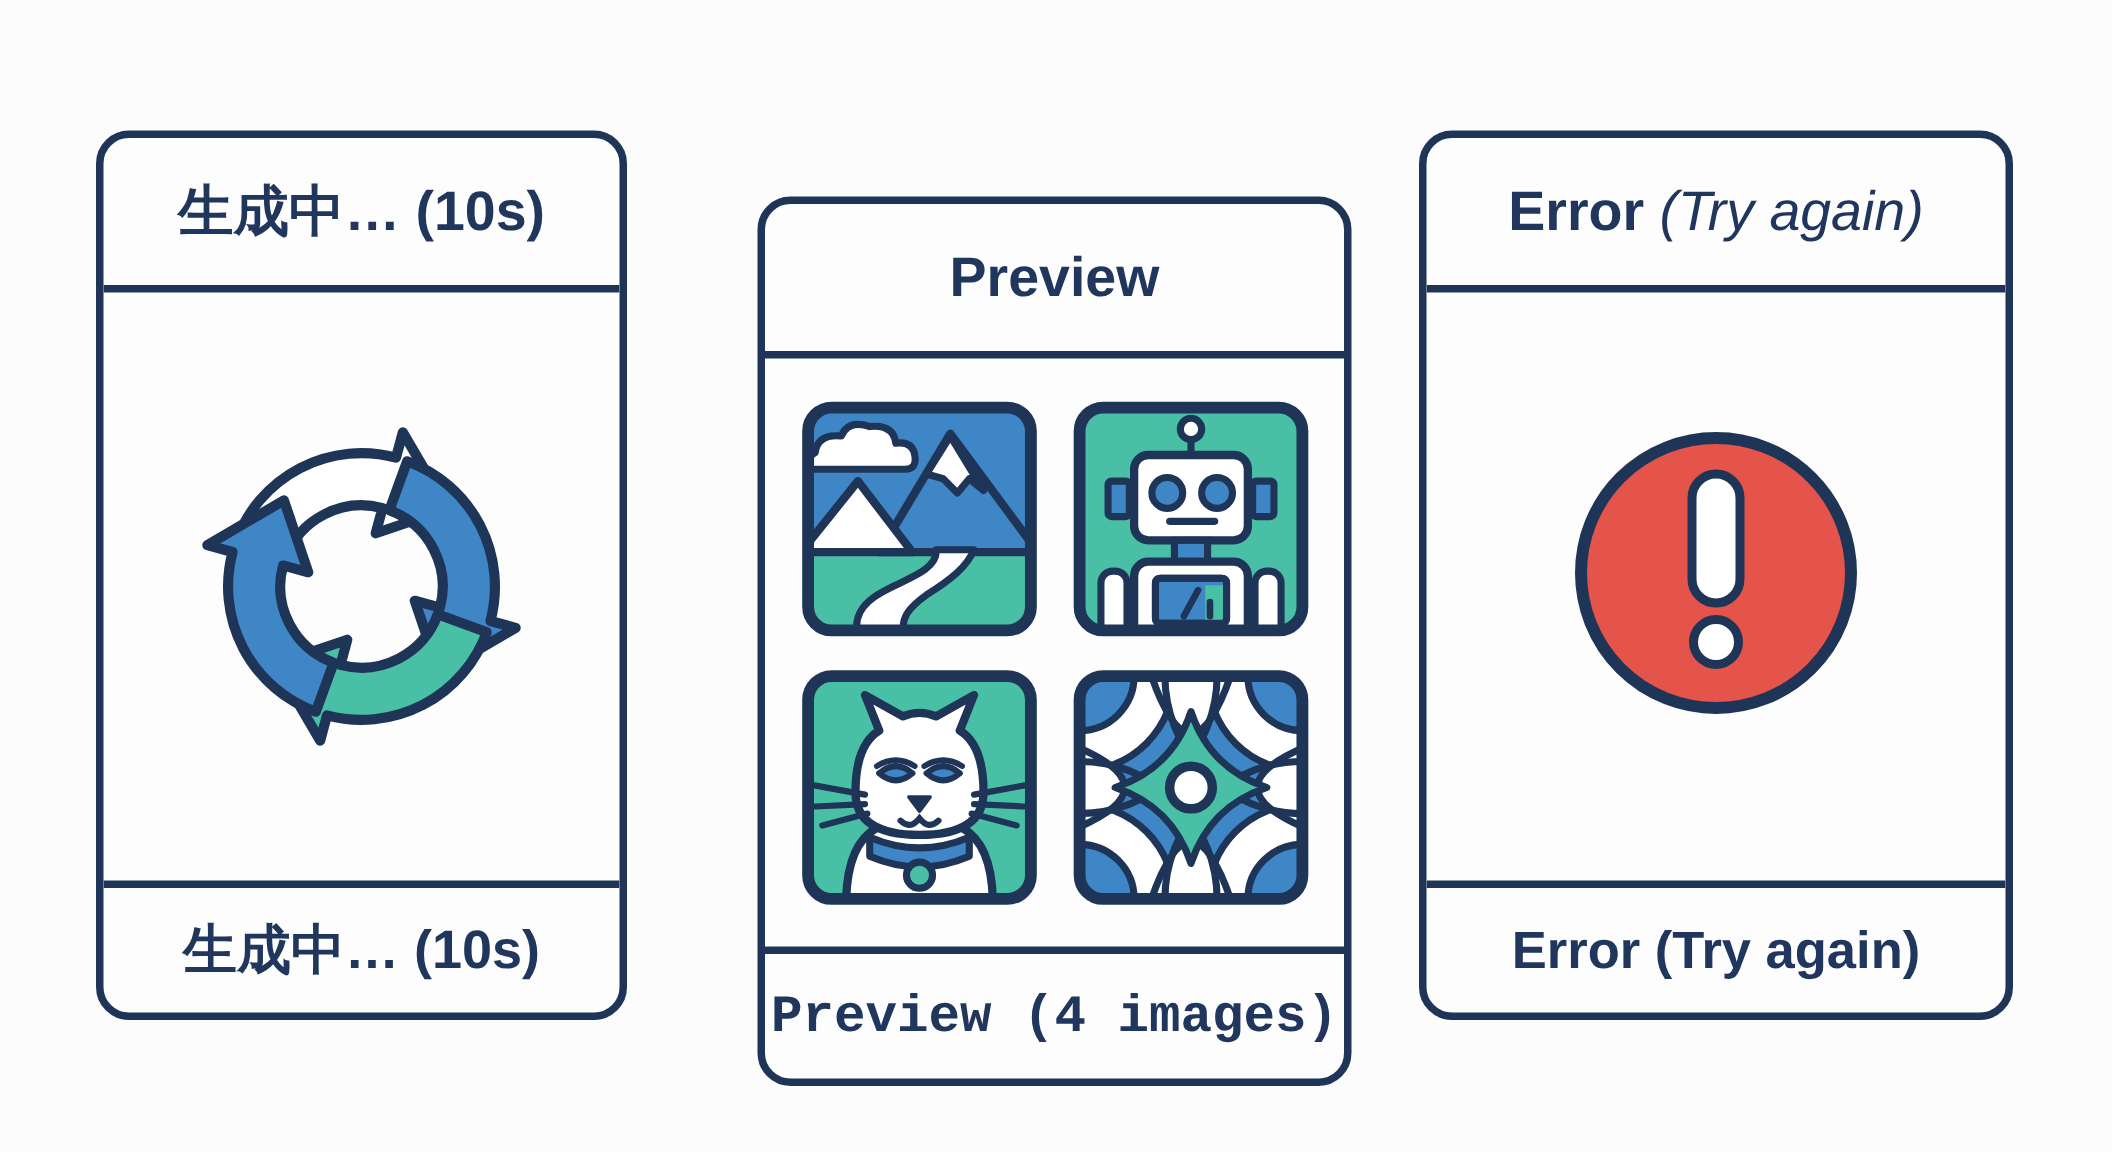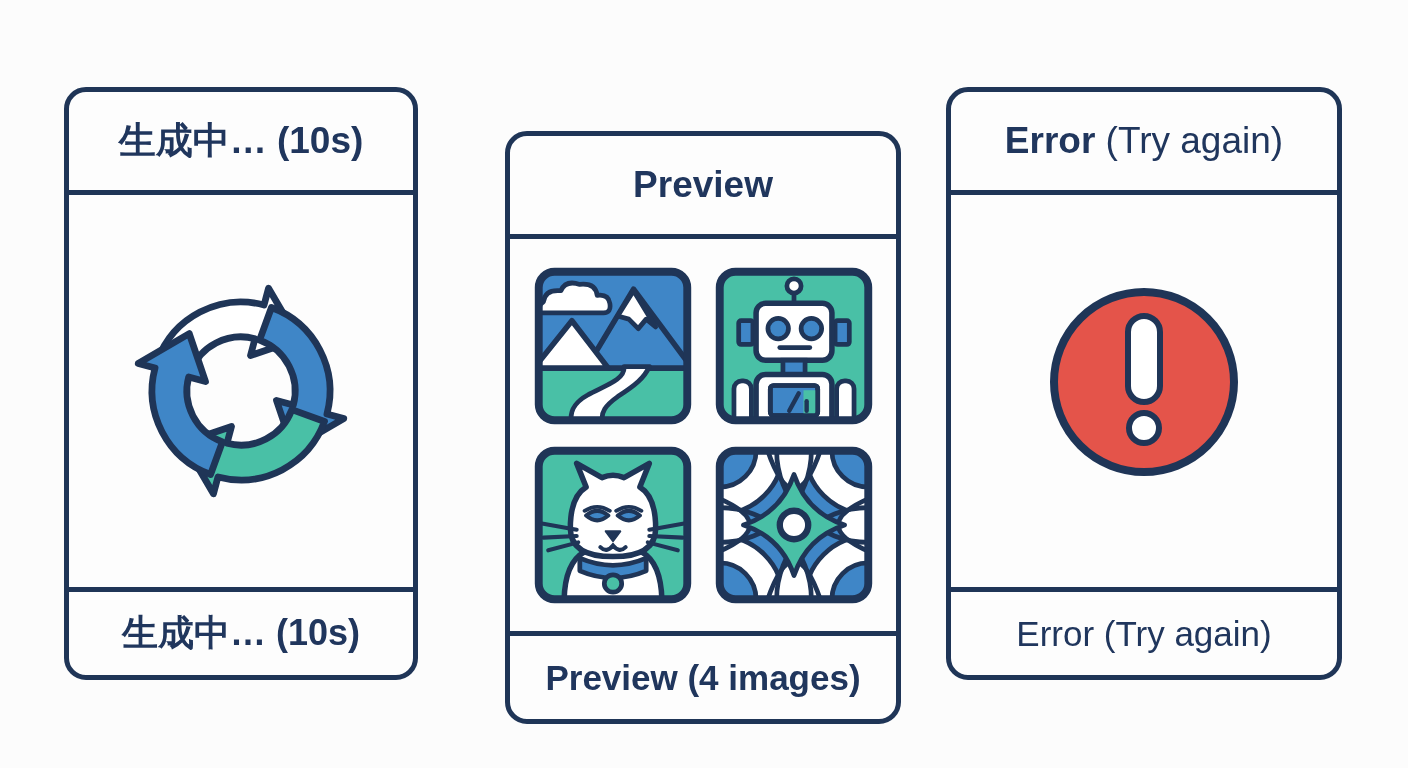--- a/index.html
+++ b/index.html
@@ -39,41 +39,41 @@
     display:flex;
     align-items:center;
     justify-content:center;
     gap:0;
     font-size:37px;
     color:var(--text);
     white-space:pre;
   }
   .hdr-bold{font-weight:700;}
   .hdr-rest{font-weight:600;}
-  .card--error .hdr-rest{font-weight:400;}
+  .card--error .hdr-rest{font-weight:400;font-style:italic;}
 
   .card-body{
     flex:1 1 auto;
     display:flex;
     align-items:center;
     justify-content:center;
   }
   .card-footer{
     flex:0 0 88px;
     border-top:5px solid var(--navy);
     display:flex;
     align-items:center;
     justify-content:center;
     font-size:35px;
     color:var(--text);
     white-space:pre;
   }
   .card--generating .card-footer{font-weight:700;font-size:36px;}
-  .card--preview .card-footer{font-weight:600;}
-  .card--error .card-footer{font-weight:400;}
+  .card--preview .card-footer{font-weight:600;font-family:Liberation Mono, monospace;}
+  .card--error .card-footer{font-weight:700;}
 
   .thumb-grid{
     display:grid;
     grid-template-columns:160px 160px;
     grid-auto-rows:158px;
     gap:21px;
   }
   .thumb{width:100%;height:100%;display:block;}
 </style>
 </head>

